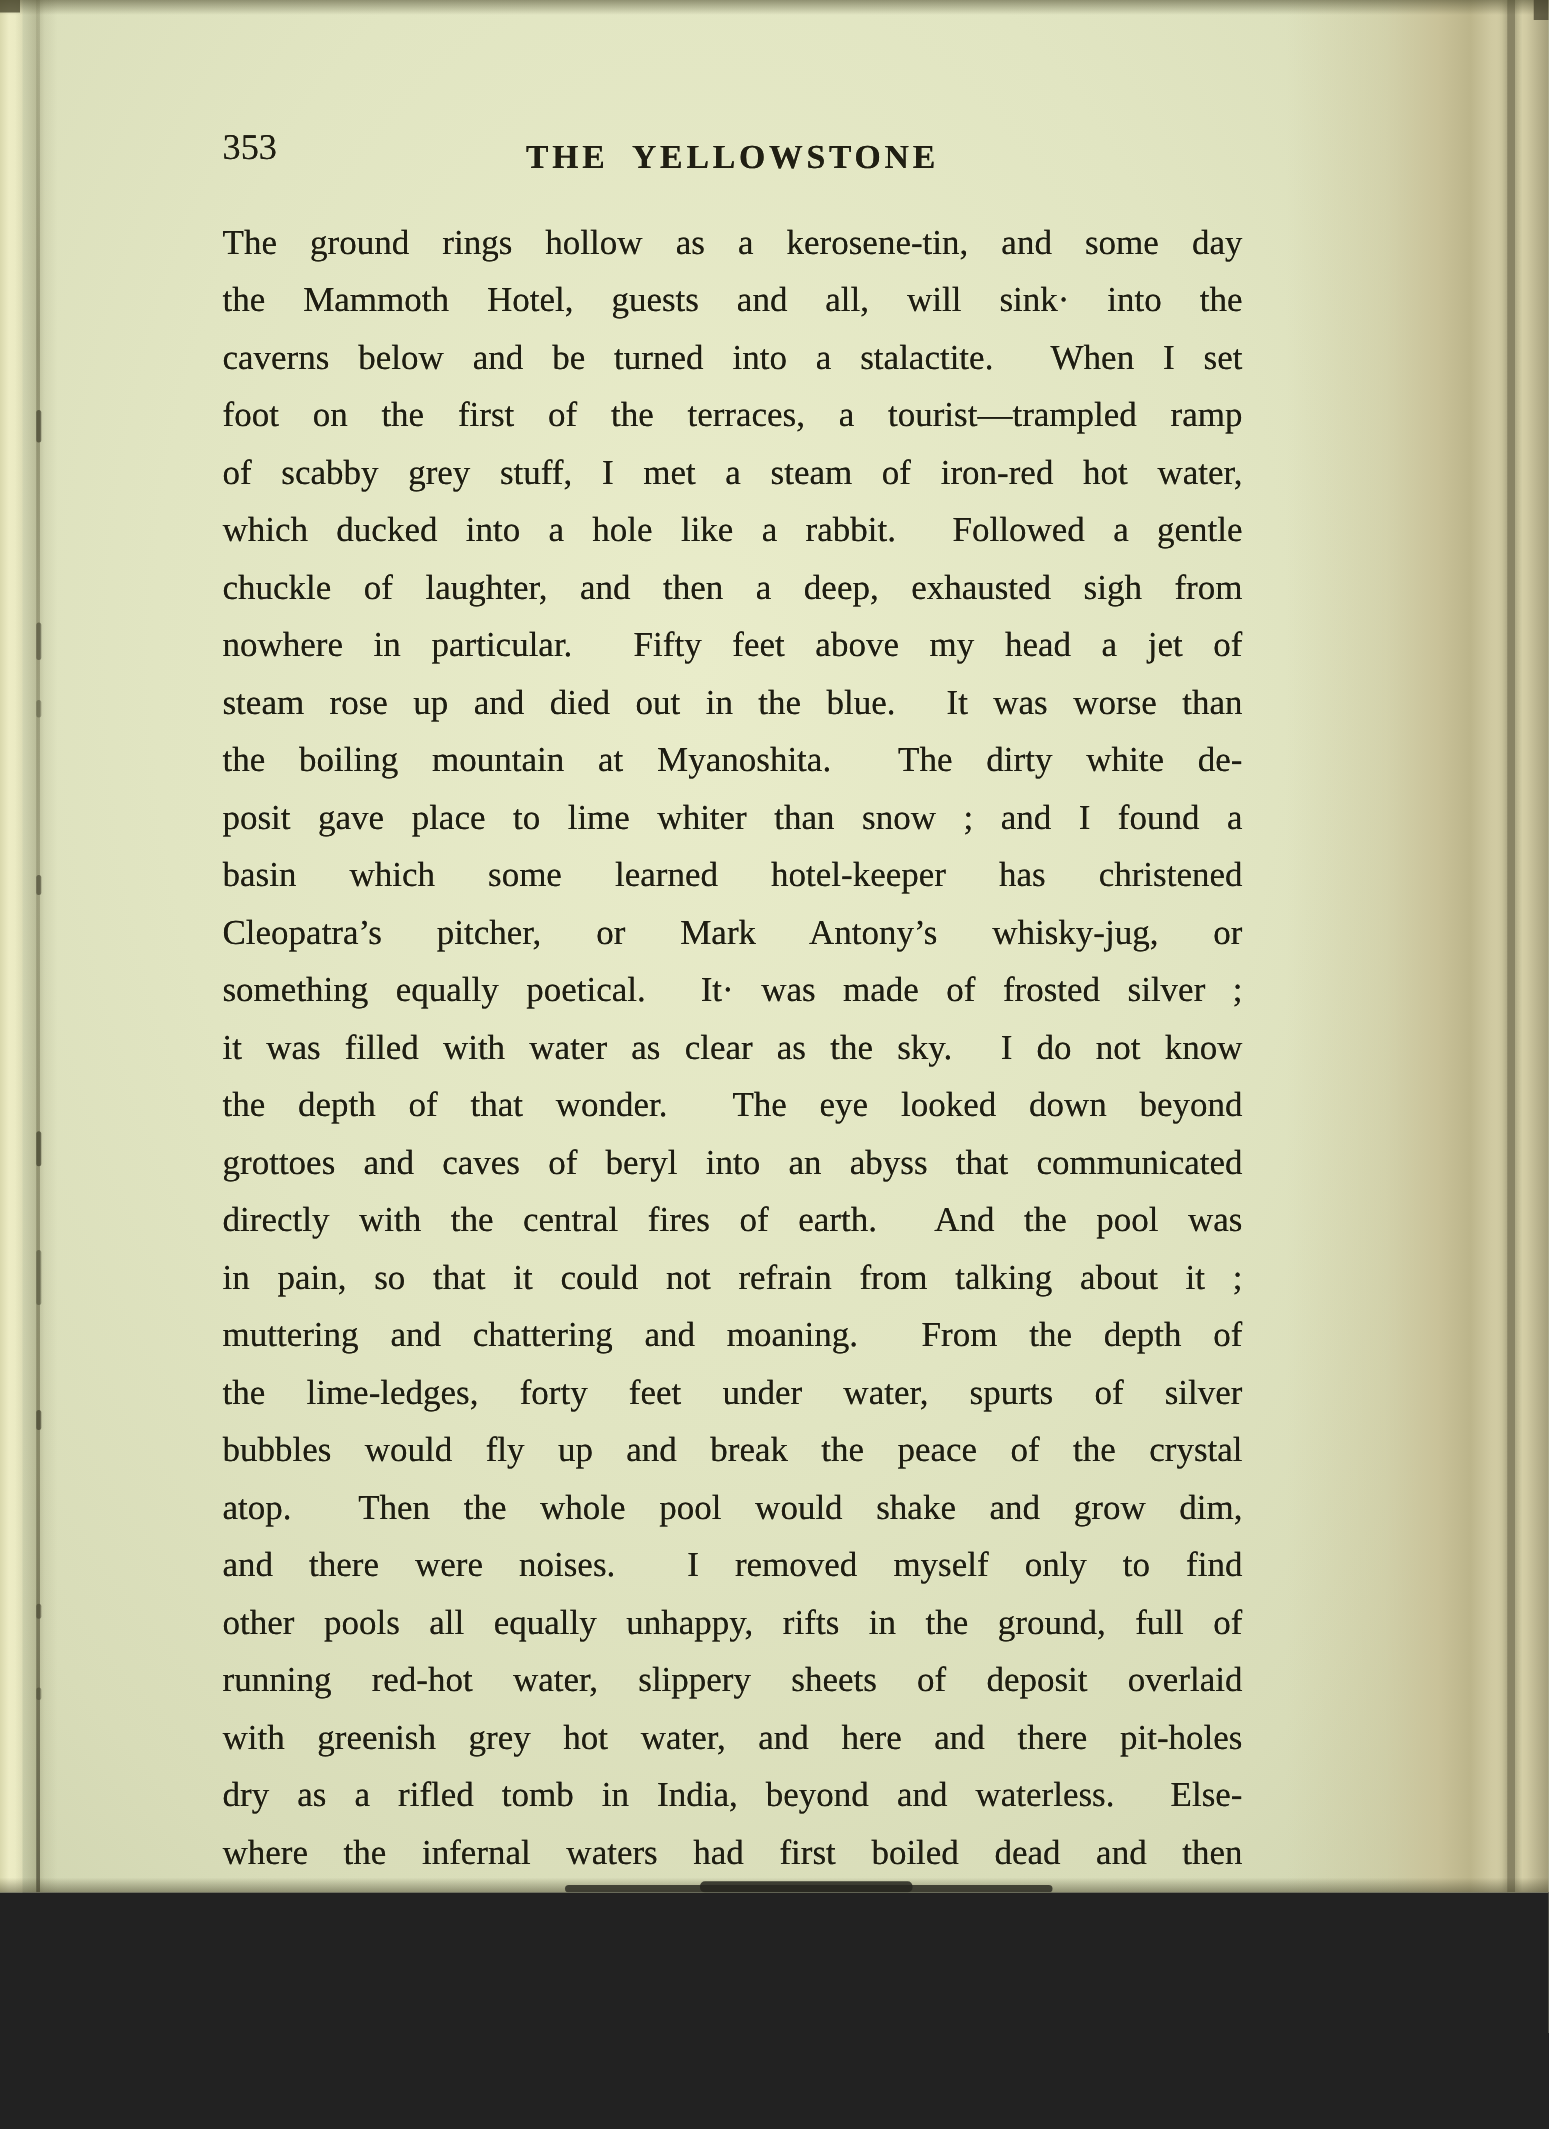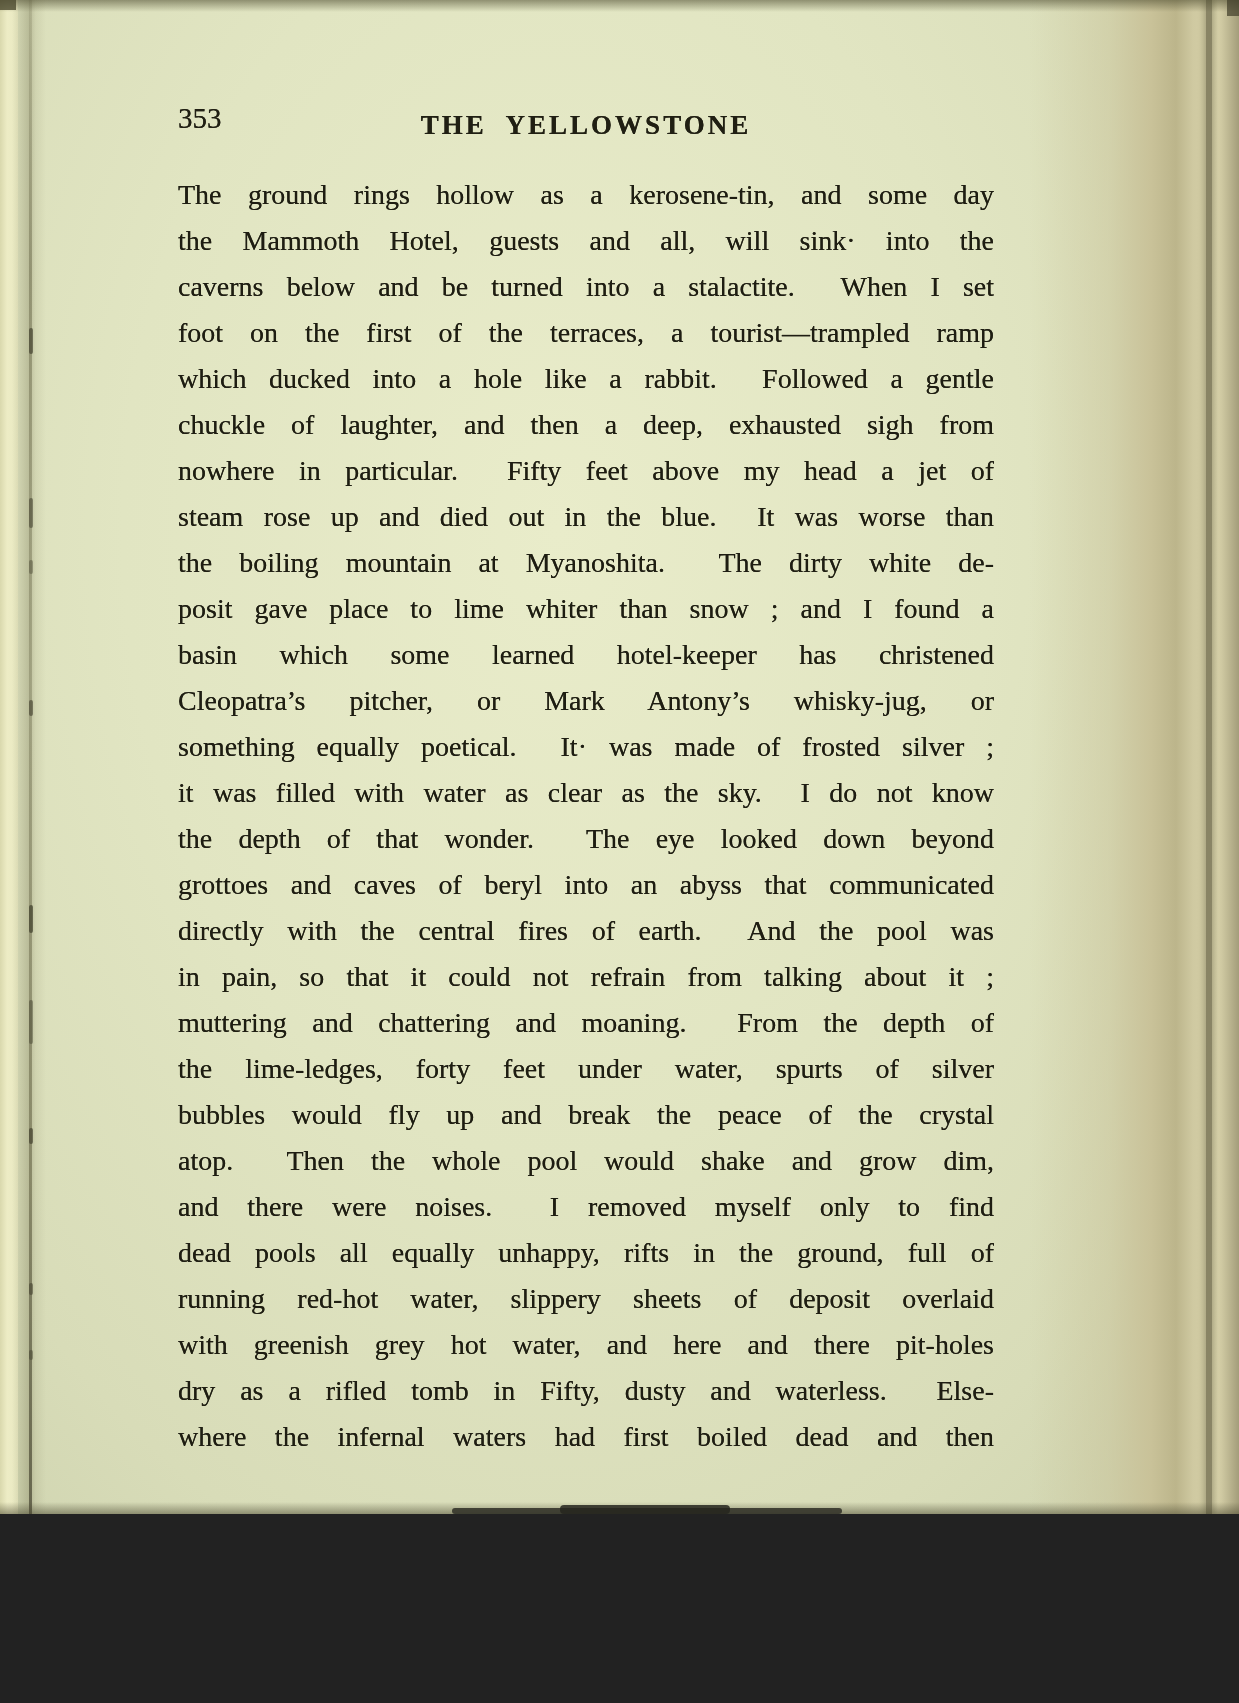--- a/index.html
+++ b/index.html
@@ -72,38 +72,39 @@
   <div class="abs bottom-smudge2"></div>
 
   <div class="abs header-title">THE YELLOWSTONE</div>
   <div class="abs page-number">353</div>
 
   <div class="abs body">
       <div class="body-line">The ground rings hollow as a kerosene-tin, and some day</div>
       <div class="body-line">the Mammoth Hotel, guests and all, will sink· into the</div>
       <div class="body-line">caverns below and be turned into a stalactite.  When I set</div>
       <div class="body-line">foot on the first of the terraces, a tourist—trampled ramp</div>
+      <div class="body-line">of scabby grey stuff, I met a steam of iron-red hot water,</div>
       <div class="body-line">which ducked into a hole like a rabbit.  Followed a gentle</div>
       <div class="body-line">chuckle of laughter, and then a deep, exhausted sigh from</div>
       <div class="body-line">nowhere in particular.  Fifty feet above my head a jet of</div>
       <div class="body-line">steam rose up and died out in the blue.  It was worse than</div>
       <div class="body-line">the boiling mountain at Myanoshita.  The dirty white de-</div>
       <div class="body-line">posit gave place to lime whiter than snow ; and I found a</div>
       <div class="body-line">basin which some learned hotel-keeper has christened</div>
       <div class="body-line">Cleopatra’s pitcher, or Mark Antony’s whisky-jug, or</div>
       <div class="body-line">something equally poetical.  It· was made of frosted silver ;</div>
       <div class="body-line">it was filled with water as clear as the sky.  I do not know</div>
       <div class="body-line">the depth of that wonder.  The eye looked down beyond</div>
       <div class="body-line">grottoes and caves of beryl into an abyss that communicated</div>
       <div class="body-line">directly with the central fires of earth.  And the pool was</div>
       <div class="body-line">in pain, so that it could not refrain from talking about it ;</div>
       <div class="body-line">muttering and chattering and moaning.  From the depth of</div>
       <div class="body-line">the lime-ledges, forty feet under water, spurts of silver</div>
       <div class="body-line">bubbles would fly up and break the peace of the crystal</div>
       <div class="body-line">atop.  Then the whole pool would shake and grow dim,</div>
       <div class="body-line">and there were noises.  I removed myself only to find</div>
-      <div class="body-line">dead pools all equally unhappy, rifts in the ground, full of</div>
+      <div class="body-line">other pools all equally unhappy, rifts in the ground, full of</div>
       <div class="body-line">running red-hot water, slippery sheets of deposit overlaid</div>
       <div class="body-line">with greenish grey hot water, and here and there pit-holes</div>
-      <div class="body-line">dry as a rifled tomb in Fifty, dusty and waterless.  Else-</div>
+      <div class="body-line">dry as a rifled tomb in India, beyond and waterless.  Else-</div>
       <div class="body-line">where the infernal waters had first boiled dead and then</div>
     </div>
 </div>
 
 </body></html>

